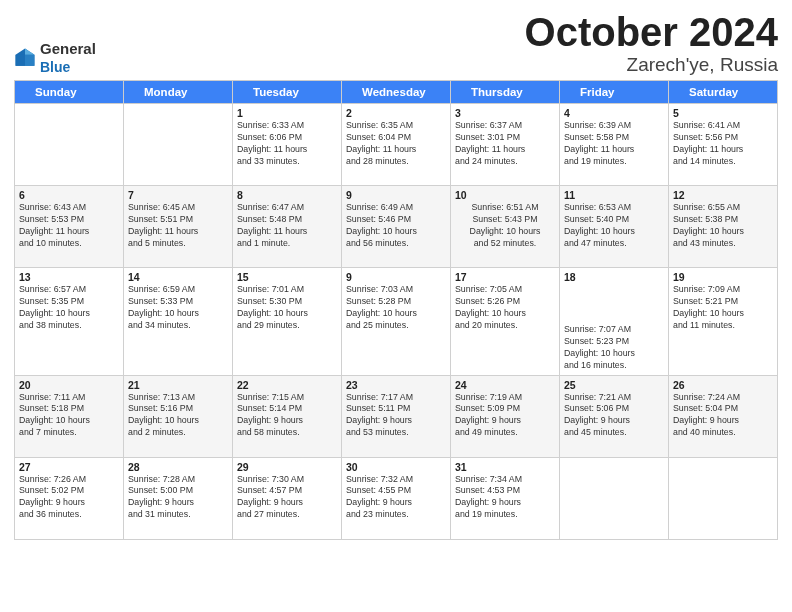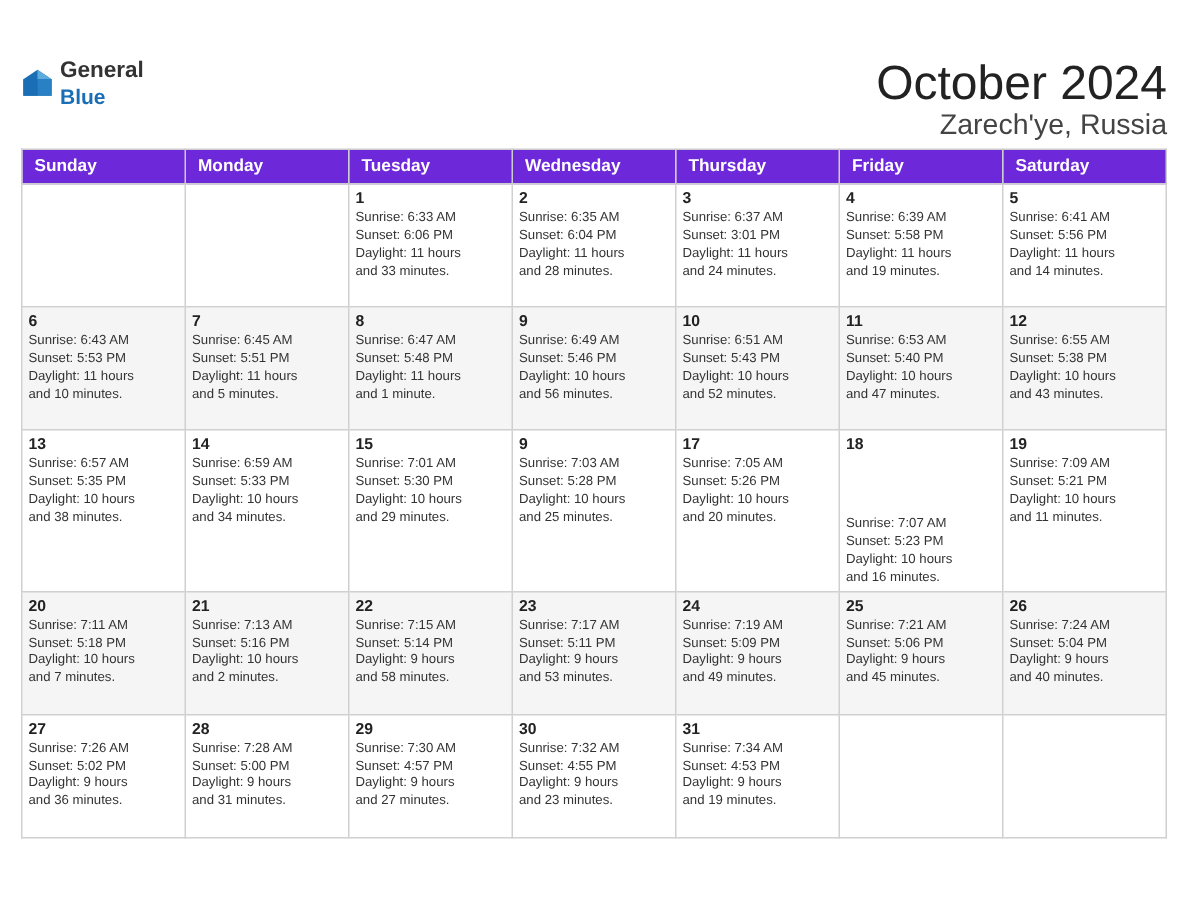--- a/index.html
+++ b/index.html
@@ -12,57 +12,56 @@
     }
     .container {
       width: 792px;
       height: 612px;
       padding: 10px 14px 8px 14px;
       background: #fff;
     }
     .header-row {
       display: flex;
       justify-content: space-between;
-      align-items: flex-start;
+      align-items: flex-end;
       margin-bottom: 4px;
-      margin-top: 28px;
     }
     .logo {
       display: flex;
       align-items: center;
       gap: 4px;
     }
     .logo-icon {
       width: 22px;
       height: 22px;
     }
     .title-section {
       text-align: right;
     }
     .month-title {
-      font-size: 32px;
-      font-weight: normal;
+      font-size: 40px;
+      font-weight: bold;
       color: #222;
       line-height: 1.1;
     }
     .location-title {
       font-size: 19px;
       color: #444;
     }
     table {
       width: 100%;
       border-collapse: collapse;
       table-layout: fixed;
     }
     thead tr th {
-      background-color: #6d28d9;
+      background-color: #3b82f6;
       color: #fff;
       font-size: 11.5px;
       font-weight: bold;
-      padding: 5px 8px;
+      padding: 5px 20px;
       text-align: left;
       border: 1px solid #ccc;
     }
     tbody tr td {
       vertical-align: top;
       border: 1px solid #d0d0d0;
       padding: 3px 4px 3px 4px;
       font-size: 9px;
       color: #333;
       height: 82px;
@@ -186,21 +185,21 @@
           </td>
           <td>
             <span class="day-number">9</span>
             <div class="cell-text" style="white-space: pre-line;">Sunrise: 6:49 AM
 Sunset: 5:46 PM
 Daylight: 10 hours
 and 56 minutes.</div>
           </td>
           <td>
             <span class="day-number">10</span>
-            <div class="cell-text" style="white-space: pre-line;">Sunrise: 6:51 AM
+            <div class="cell-text" style="white-space: pre-line; text-align: center;">Sunrise: 6:51 AM
 Sunset: 5:43 PM
 Daylight: 10 hours
 and 52 minutes.</div>
           </td>
           <td>
             <span class="day-number">11</span>
             <div class="cell-text" style="white-space: pre-line;">Sunrise: 6:53 AM
 Sunset: 5:40 PM
 Daylight: 10 hours
 and 47 minutes.</div>

